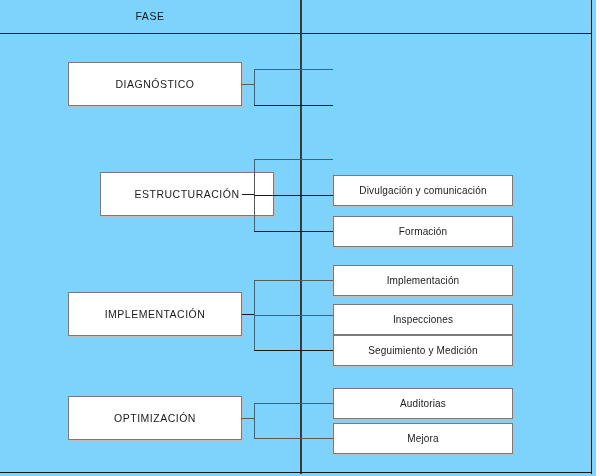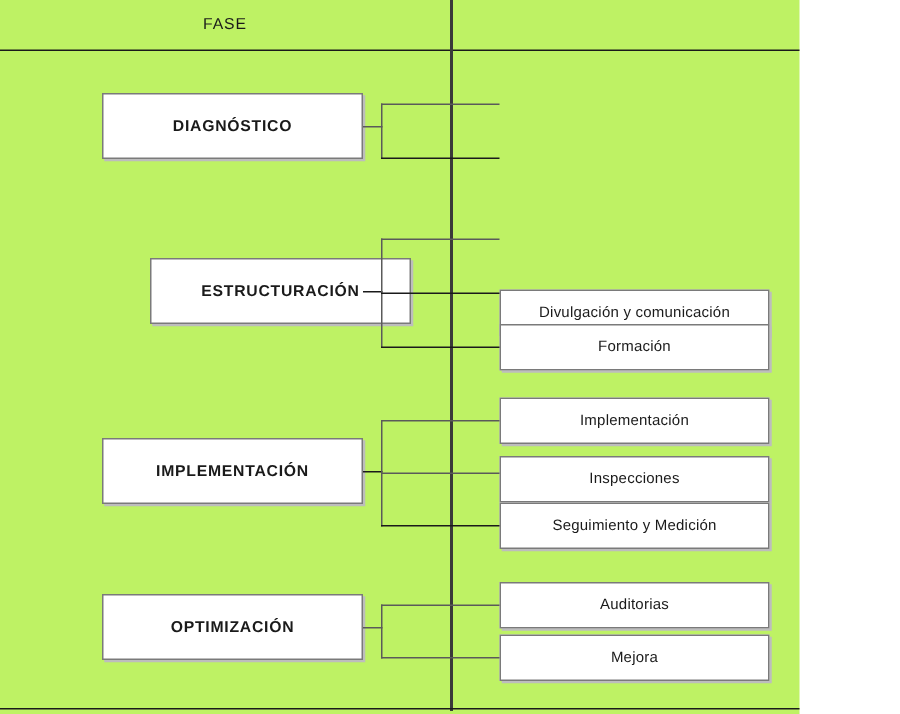--- a/index.html
+++ b/index.html
@@ -7,23 +7,23 @@
     margin: 0;
     padding: 0;
     background: #ffffff;
   }
   body {
     font-family: "Liberation Sans", sans-serif;
     color: #1a1a1a;
   }
   #diagram {
     position: relative;
-    width: 533px;
+    width: 596px;
     height: 476px;
-    background: #bef264;
+    background: #7dd3fc;
     overflow: hidden;
   }
 
   
   .rule-h {
     position: absolute;
     left: 0;
     width: 592px;
     height: 0;
     border-top: 1.6px solid #1a1a1a;
@@ -72,21 +72,20 @@
     text-align: center;
     white-space: nowrap;
   }
   .phase-box {
     left: 68px;
     width: 174px;
     height: 44px;
     font-size: 10.5px;
     letter-spacing: 0.5px;
     color: #1a1a1a;
-    font-weight: bold;
   }
   .task-box {
     left: 333px;
     width: 180px;
     height: 31px;
     font-size: 10px;
     letter-spacing: 0.15px;
     color: #1a1a1a;
   }
 
@@ -114,21 +113,21 @@
   <div class="box phase-box" style="top:62px;">DIAGNÓSTICO</div>
 
 
   <div class="conn conn-h" style="left:242px; top:84px; width:13px;"></div>
   <div class="conn conn-v" style="left:254px; top:69px; height:37px;"></div>
   <div class="conn conn-h" style="left:254px; top:69px; width:79px;"></div>
   <div class="conn conn-h conn-dark" style="left:254px; top:105px; width:79px;"></div>
 
   <div class="box phase-box" style="top:172px;margin-left:32px;">ESTRUCTURACIÓN</div>
 
-  <div class="box task-box" style="top:193px;">Divulgación y comunicación</div>
+  <div class="box task-box" style="top:175px;">Divulgación y comunicación</div>
   <div class="box task-box" style="top:216px;">Formación</div>
 
   <div class="conn conn-h conn-dark" style="left:242px; top:194px; width:13px;"></div>
   <div class="conn conn-v" style="left:254px; top:159px; height:73px;"></div>
   <div class="conn conn-h" style="left:254px; top:159px; width:79px;"></div>
   <div class="conn conn-h conn-dark" style="left:254px; top:195px; width:79px;"></div>
   <div class="conn conn-h conn-dark" style="left:254px; top:231px; width:79px;"></div>
 
   <div class="box phase-box" style="top:292px;">IMPLEMENTACIÓN</div>
 

